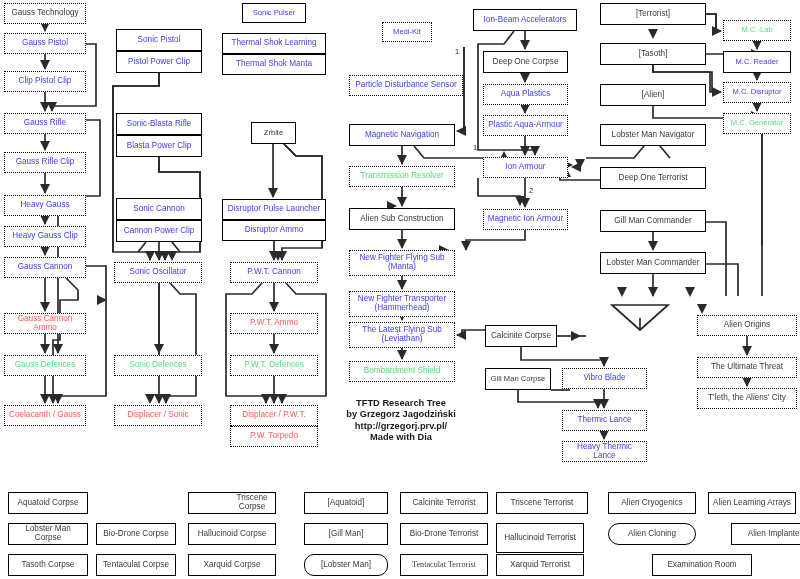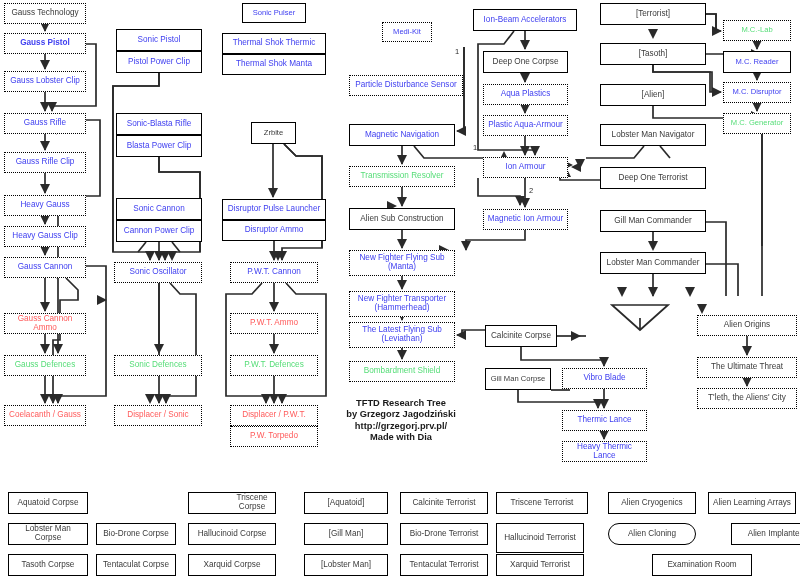--- a/index.html
+++ b/index.html
@@ -158,25 +158,25 @@
     <g fill="none" stroke="#2a2a2a" stroke-width="1.7">
       <path d="M612,305 L668,305 L640,330 Z"></path>
       <path d="M640,330 L640,318"></path>
     </g>
   </svg>
 
   <div id="node-layer">
       <div class="node dotted" style="left: 4px; top: 3px; width: 82px; height: 21px;">
         <div class="cell t-black fs8">Gauss Technology</div>
       </div>
-      <div class="node dotted" style="left: 4px; top: 33px; width: 82px; height: 21px; font-weight: bold;">
+      <div class="node dotted" style="left: 4px; top: 33px; width: 82px; height: 21px;">
         <div class="cell t-blue fs8">Gauss Pistol</div>
       </div>
       <div class="node dotted" style="left: 4px; top: 71px; width: 82px; height: 21px;">
-        <div class="cell t-blue fs8">Gauss Lobster Clip</div>
+        <div class="cell t-blue fs8">Clip Pistol Clip</div>
       </div>
       <div class="node dotted" style="left: 4px; top: 113px; width: 82px; height: 21px;">
         <div class="cell t-blue fs8">Gauss Rifle</div>
       </div>
       <div class="node dotted" style="left: 4px; top: 152px; width: 82px; height: 21px;">
         <div class="cell t-blue fs8">Gauss Rifle Clip</div>
       </div>
       <div class="node dotted" style="left: 4px; top: 195px; width: 82px; height: 21px;">
         <div class="cell t-blue fs8">Heavy Gauss</div>
       </div>
@@ -219,21 +219,21 @@
       <div class="node dotted" style="left: 114px; top: 355px; width: 88px; height: 21px;">
         <div class="cell t-green fs8">Sonic Defences</div>
       </div>
       <div class="node dotted" style="left: 114px; top: 405px; width: 88px; height: 21px;">
         <div class="cell t-red fs8">Displacer / Sonic</div>
       </div>
       <div class="node solid" style="left: 242px; top: 3px; width: 64px; height: 20px;">
         <div class="cell t-blue fs75">Sonic Pulser</div>
       </div>
       <div class="node solid" style="left: 222px; top: 33px; width: 104px; height: 21px;">
-        <div class="cell t-blue fs8">Thermal Shok Thermic</div>
+        <div class="cell t-blue fs8">Thermal Shok Learning</div>
       </div>
       <div class="node solid" style="left: 222px; top: 54px; width: 104px; height: 21px; border-top: none;">
         <div class="cell t-blue fs8" style="border-top: 1.6px solid rgb(0, 0, 0);">Thermal Shok Manta</div>
       </div>
       <div class="node solid" style="left: 251px; top: 122px; width: 45px; height: 22px;">
         <div class="cell t-black fs75">Zrbite</div>
       </div>
       <div class="node solid" style="left: 222px; top: 199px; width: 104px; height: 21px;">
         <div class="cell t-blue fs8">Disruptor Pulse Launcher</div>
       </div>
@@ -395,30 +395,30 @@
       </div>
       <div class="node solid" style="left: 188px; top: 554px; width: 88px; height: 22px;">
         <div class="cell t-black fs8">Xarquid Corpse</div>
       </div>
       <div class="node solid" style="left: 304px; top: 492px; width: 84px; height: 22px;">
         <div class="cell t-black fs8">[Aquatoid]</div>
       </div>
       <div class="node solid" style="left: 304px; top: 523px; width: 84px; height: 22px;">
         <div class="cell t-black fs8">[Gill Man]</div>
       </div>
-      <div class="node solid" style="left: 304px; top: 554px; width: 84px; height: 22px;">
+      <div class="node solid" style="left: 304px; top: 554px; width: 84px; height: 22px; border-radius: 10px;">
         <div class="cell t-black fs8">[Lobster Man]</div>
       </div>
       <div class="node solid" style="left: 400px; top: 492px; width: 88px; height: 22px;">
         <div class="cell t-black fs8">Calcinite Terrorist</div>
       </div>
       <div class="node solid" style="left: 400px; top: 523px; width: 88px; height: 22px;">
         <div class="cell t-black fs8">Bio-Drone Terrorist</div>
       </div>
-      <div class="node solid" style="left: 400px; top: 554px; width: 88px; height: 22px;">
+      <div class="node solid" style="left: 400px; top: 554px; width: 88px; height: 22px; font-family: Liberation Serif, serif;">
         <div class="cell t-black fs8">Tentaculat Terrorist</div>
       </div>
       <div class="node solid" style="left: 496px; top: 492px; width: 92px; height: 22px;">
         <div class="cell t-black fs8">Triscene Terrorist</div>
       </div>
       <div class="node solid" style="left: 496px; top: 523px; width: 88px; height: 30px;">
         <div class="cell t-black fs8">Hallucinoid Terrorist</div>
       </div>
       <div class="node solid" style="left: 496px; top: 554px; width: 88px; height: 22px;">
         <div class="cell t-black fs8">Xarquid Terrorist</div>

